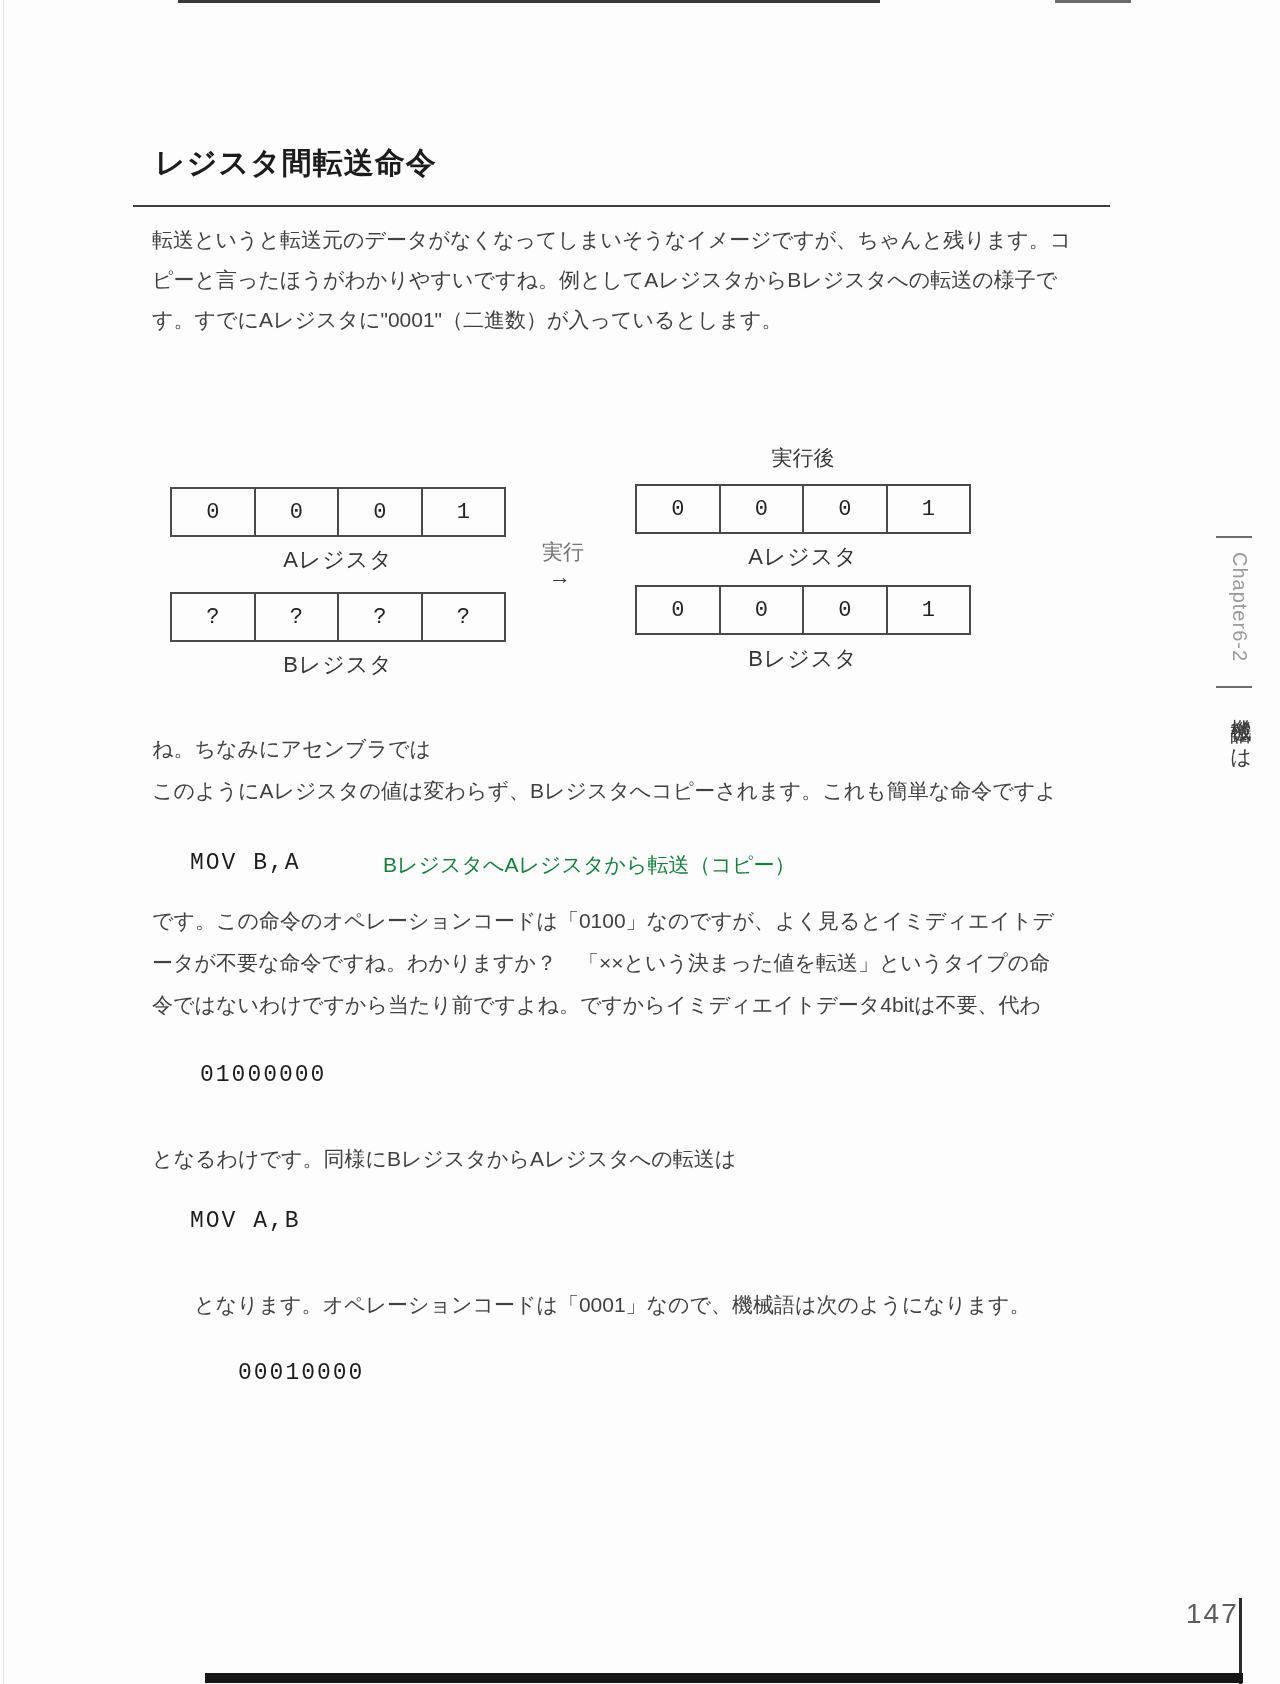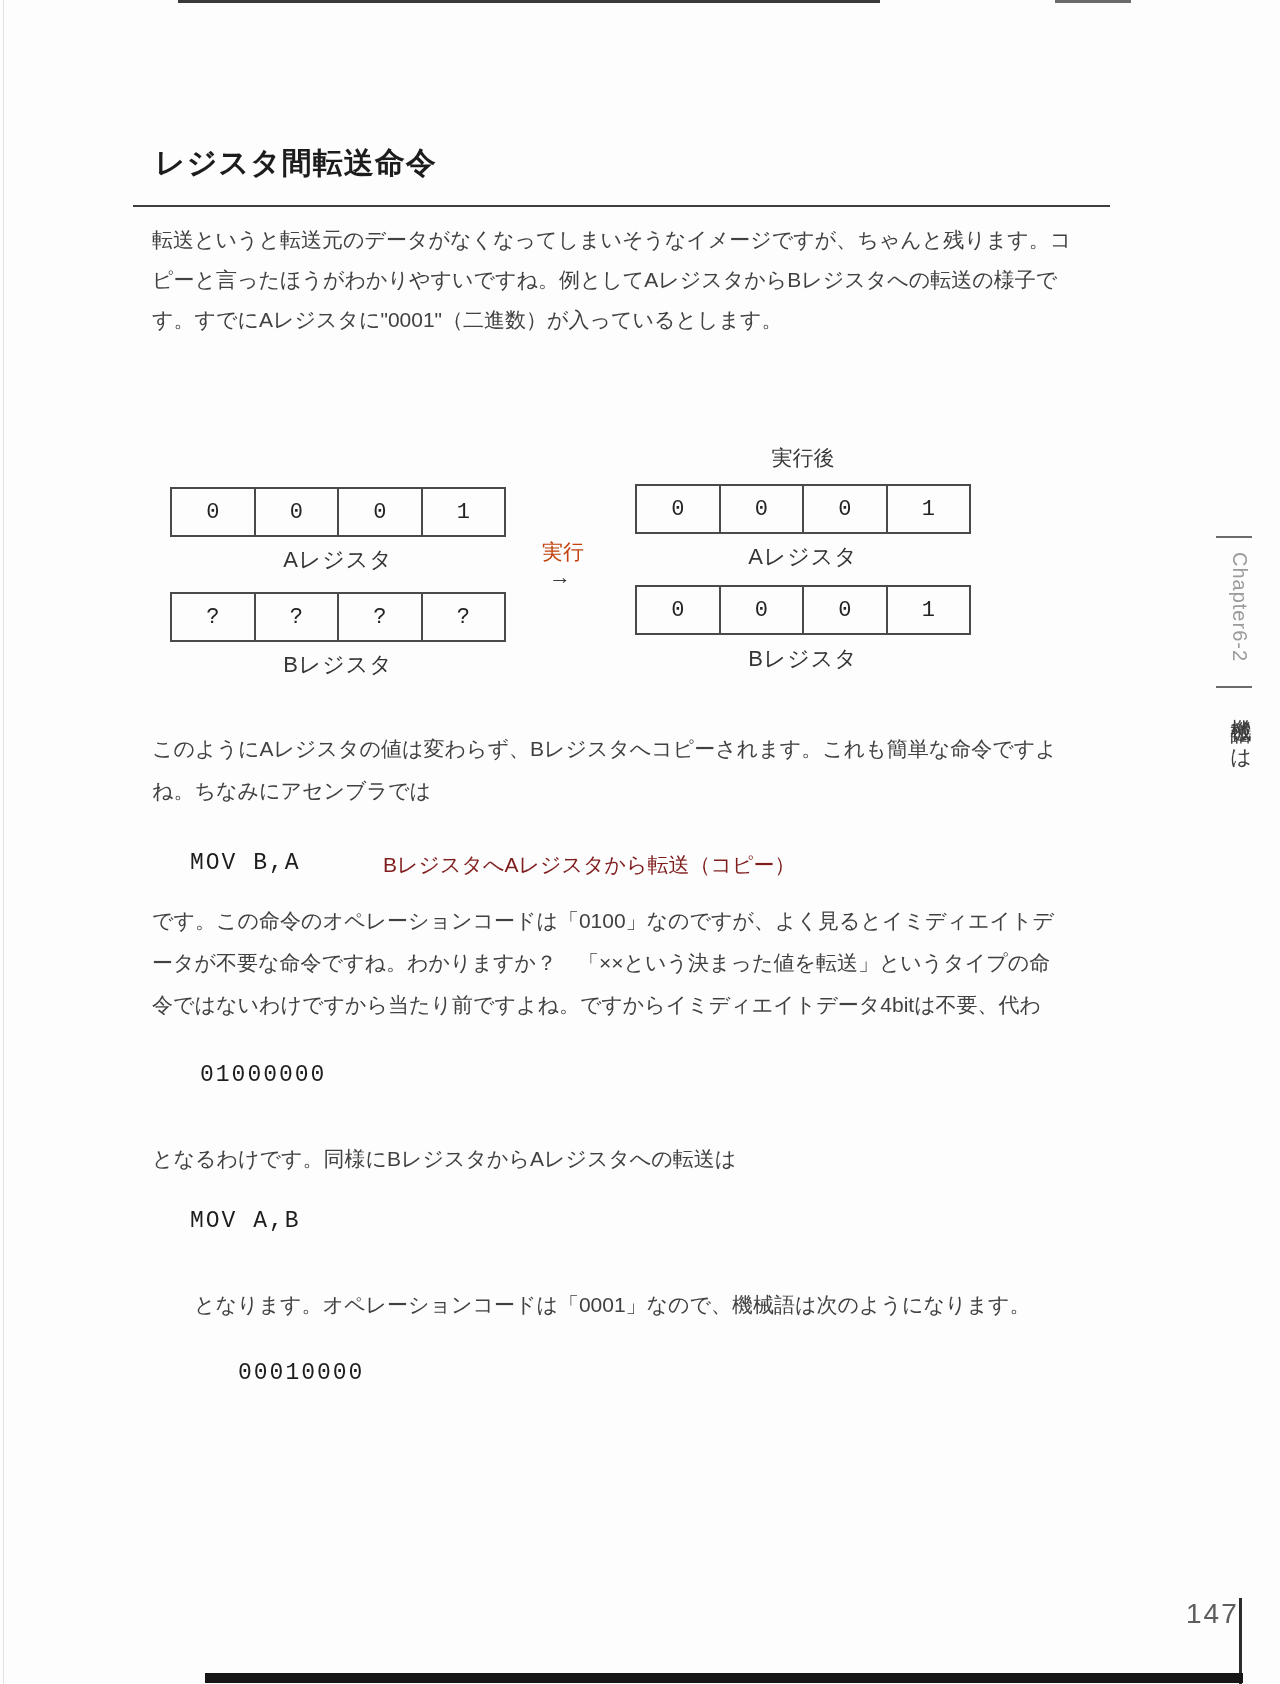--- a/index.html
+++ b/index.html
@@ -54,30 +54,30 @@
     display: flex; align-items: center; justify-content: center;
     font-family: "Liberation Mono", "DejaVu Sans Mono", monospace;
     font-size: 22px; color: #232323;
     border-left: 2px solid #4a4a4a;
   }
   .regbox .cell:first-child { border-left: none; }
   .reg-label {
     width: 336px; text-align: center;
     font-size: 22px; color: #353535; letter-spacing: 1px;
   }
-  .exec-label { font-size: 21px; color: #c2410c; }
+  .exec-label { font-size: 21px; color: #737373; }
   .exec-arrow { font-size: 22px; color: #3a3a3a; }
 
   
   .code {
     font-family: "Liberation Mono", "DejaVu Sans Mono", monospace;
     font-weight: normal; font-size: 23px; letter-spacing: 2px; color: #1e1e1e;
     white-space: nowrap;
   }
-  .code-comment { font-size: 21px; color: #7f1d1d; white-space: nowrap; }
+  .code-comment { font-size: 21px; color: #15803d; white-space: nowrap; }
 
   
   .side-tick { left: 1216px; width: 62px; height: 2px; background: #6b6b6b; }
   .side-vert {
     writing-mode: vertical-rl; text-orientation: mixed;
     white-space: nowrap;
   }
   .side-chapter { left: 1228px; top: 552px; font-size: 20px; color: #9b9b9b; letter-spacing: 1px; }
   .side-section { left: 1227px; top: 702px; font-size: 21px; color: #3c3c3c; letter-spacing: 2px; }
 
@@ -133,22 +133,22 @@
   <div class="abs reg-label" style="left:635px;top:542px;">Aレジスタ</div>
   <div class="abs regbox" style="left:635px;top:585px;">
     <div class="cell">0</div>
     <div class="cell">0</div>
     <div class="cell">0</div>
     <div class="cell">1</div>
   </div>
   <div class="abs reg-label" style="left:635px;top:644px;">Bレジスタ</div>
 
   <div class="abs para wide" style="top:728px;">
+    <div class="pline">ね。ちなみにアセンブラでは</div>
     <div class="pline">このようにAレジスタの値は変わらず、Bレジスタへコピーされます。これも簡単な命令ですよ</div>
-    <div class="pline">ね。ちなみにアセンブラでは</div>
   </div>
 
   <div class="abs code" style="left:190px;top:850px;">MOV B,A</div>
   <div class="abs code-comment" style="left:383px;top:851px;">BレジスタへAレジスタから転送（コピー）</div>
 
   <div class="abs para wide" style="top:900px;">
     <div class="pline">です。この命令のオペレーションコードは「0100」なのですが、よく見るとイミディエイトデ</div>
     <div class="pline">ータが不要な命令ですね。わかりますか？　「××という決まった値を転送」というタイプの命</div>
     <div class="pline">令ではないわけですから当たり前ですよね。ですからイミディエイトデータ4bitは不要、代わ</div>
   </div>

